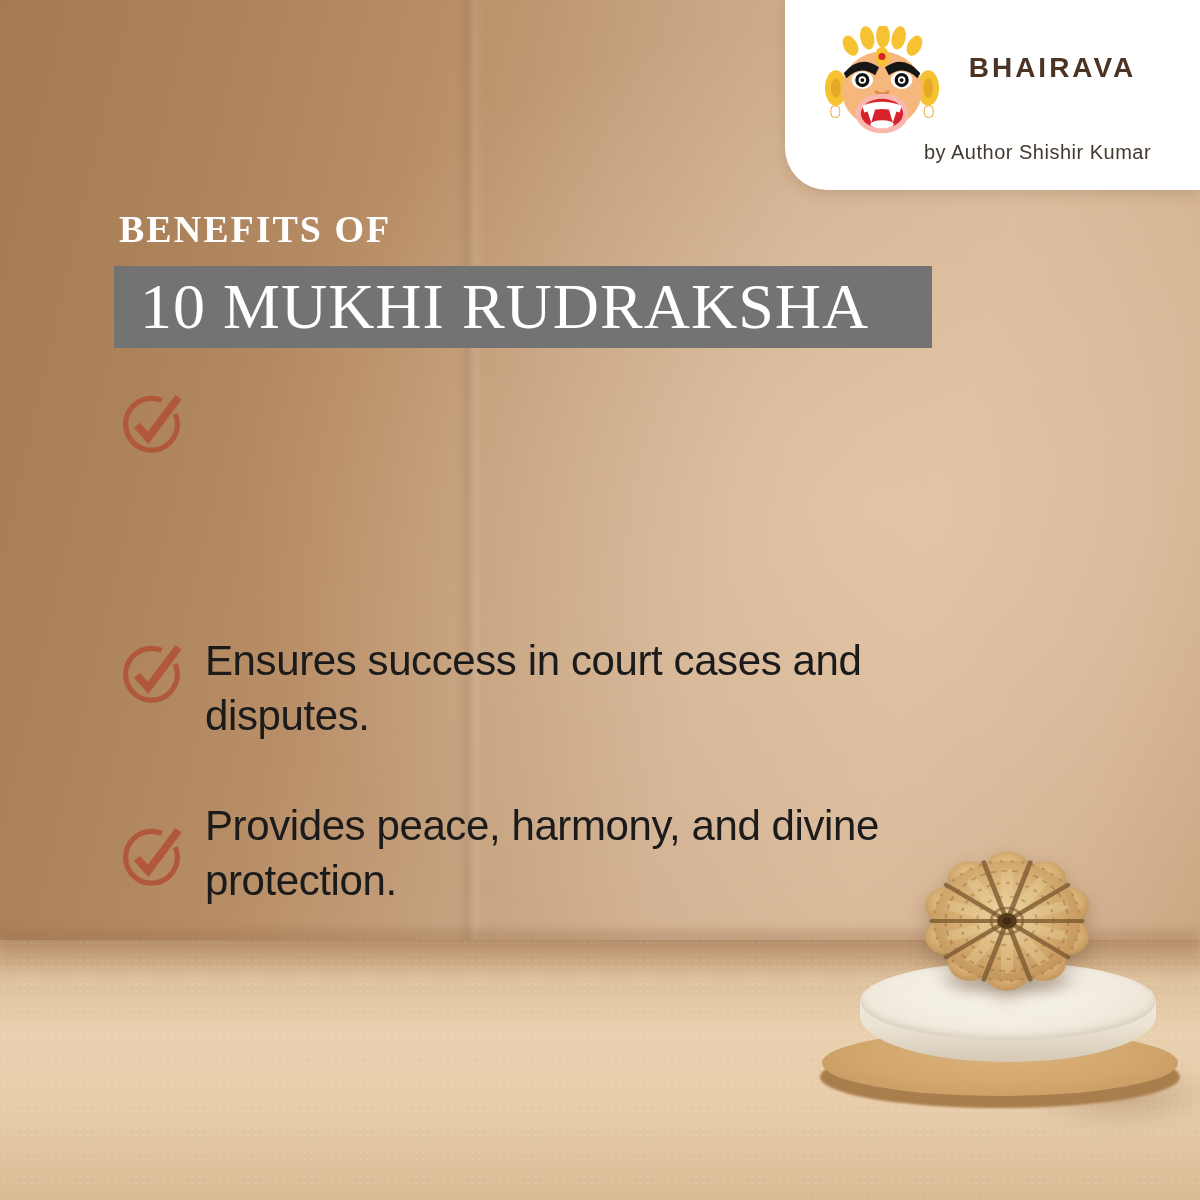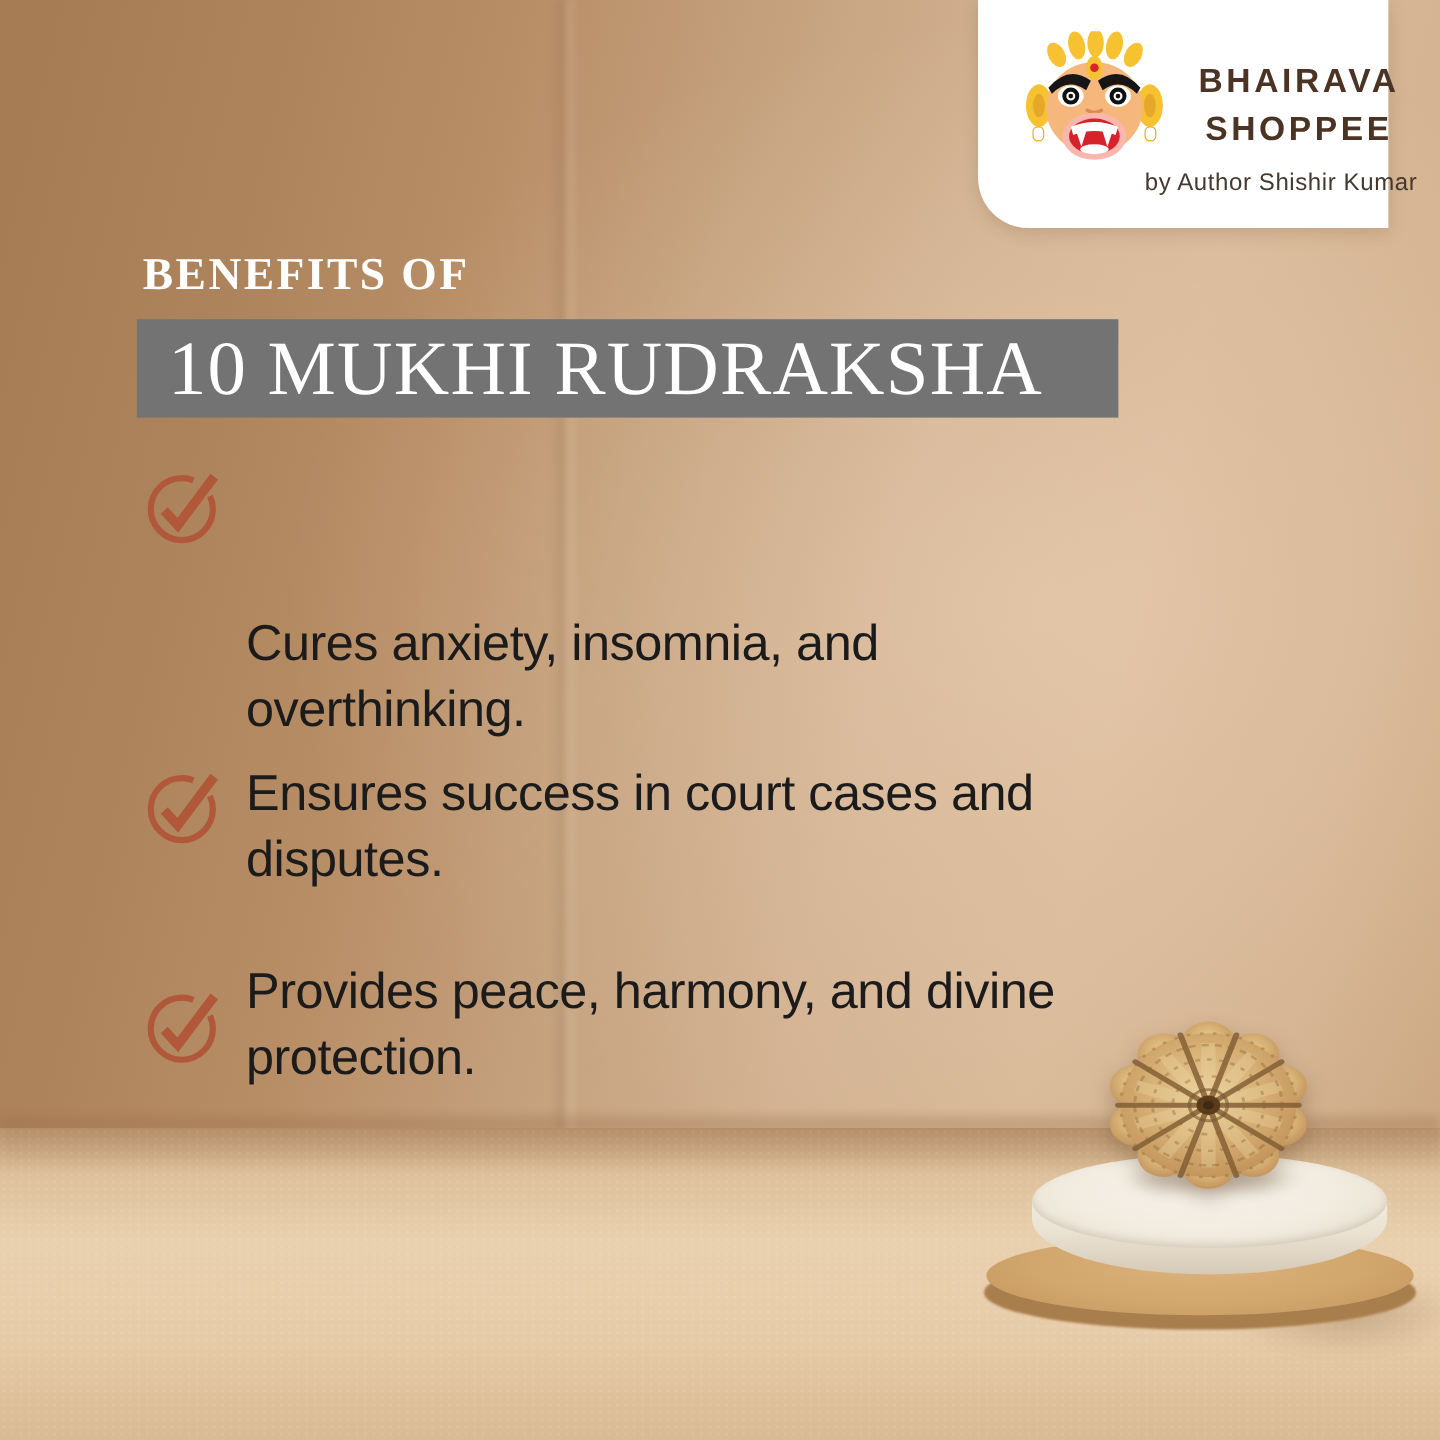--- a/index.html
+++ b/index.html
@@ -29,24 +29,23 @@
     background-image:radial-gradient(rgba(255,255,255,.22) 1px,rgba(0,0,0,0) 1.6px);
     background-size:7px 6px;opacity:.45;
   }
   .table-horizon{
     position:absolute;left:0;top:930px;width:1200px;height:46px;
     background:linear-gradient(rgba(150,110,75,.35),rgba(150,110,75,0));
     filter:blur(4px);
   }
   
   .logo-card{
-    position:absolute;left:785px;top:0;width:342px;height:190px;
+    position:absolute;left:785px;top:0;width:415px;height:190px;
     background:#ffffff;border-radius:0 0 0 42px;
     box-shadow:0 4px 14px rgba(90,60,30,.18);
-    margin-left:30px;
   }
   .mask-wrap{position:absolute;left:38px;top:26px;width:118px;height:120px;}
   .brand-name{
     position:absolute;left:160px;top:48px;width:215px;text-align:center;
     color:#4c3425;font-weight:700;font-size:28px;line-height:40px;letter-spacing:3px;
   }
   .brand-byline{
     position:absolute;left:115px;top:141px;width:275px;text-align:center;
     color:#44392e;font-size:20px;letter-spacing:.5px;
   }
@@ -230,43 +229,40 @@
         <ellipse cx="60" cy="88" rx="27" ry="20" fill="#f9b7ae"></ellipse>
         <ellipse cx="60" cy="88" rx="21.5" ry="15" fill="#d7212b"></ellipse>
         <path d="M40,80 Q60,72 80,80 L78,87 Q60,80 42,87 Z" fill="#ffffff"></path>
         <path d="M44,82 L49,97 L53,84 Z" fill="#ffffff"></path>
         <path d="M76,82 L71,97 L67,84 Z" fill="#ffffff"></path>
         <ellipse cx="60" cy="99" rx="12" ry="4.2" fill="#ffffff"></ellipse>
       </svg>
     </div>
     <div class="brand-name">
       <div>BHAIRAVA</div>
-      <div>SHOPPEE</div>
     </div>
     <div class="brand-byline">by Author Shishir Kumar</div>
   </div>
 
   <div class="eyebrow">BENEFITS OF</div>
   <div class="title-banner">
     <div class="title">10 MUKHI RUDRAKSHA</div>
   </div>
 
   <div class="benefit-row row-1">
     <div class="check-box">
       <svg width="72" height="70" viewBox="0 0 64 60">
         <circle cx="28" cy="32" r="23" fill="none" stroke="#b2583a" stroke-width="4.6" pathLength="100" stroke-dasharray="81.5 12"></circle>
         <path d="M15,33 L25,44 L52,8" fill="none" stroke="#b2583a" stroke-width="7" stroke-linejoin="miter"></path>
       </svg>
     </div>
   </div>
 
   <div class="benefit-row row-2">
     <div class="check-spacer"></div>
-    <div class="benefit-text">Cures anxiety, insomnia, and
-overthinking.</div>
   </div>
 
   <div class="benefit-row row-3">
     <div class="check-box">
       <svg width="72" height="70" viewBox="0 0 64 60">
         <circle cx="28" cy="32" r="23" fill="none" stroke="#b2583a" stroke-width="4.6" pathLength="100" stroke-dasharray="81.5 12"></circle>
         <path d="M15,33 L25,44 L52,8" fill="none" stroke="#b2583a" stroke-width="7" stroke-linejoin="miter"></path>
       </svg>
     </div>
     <div class="benefit-text">Ensures success in court cases and

